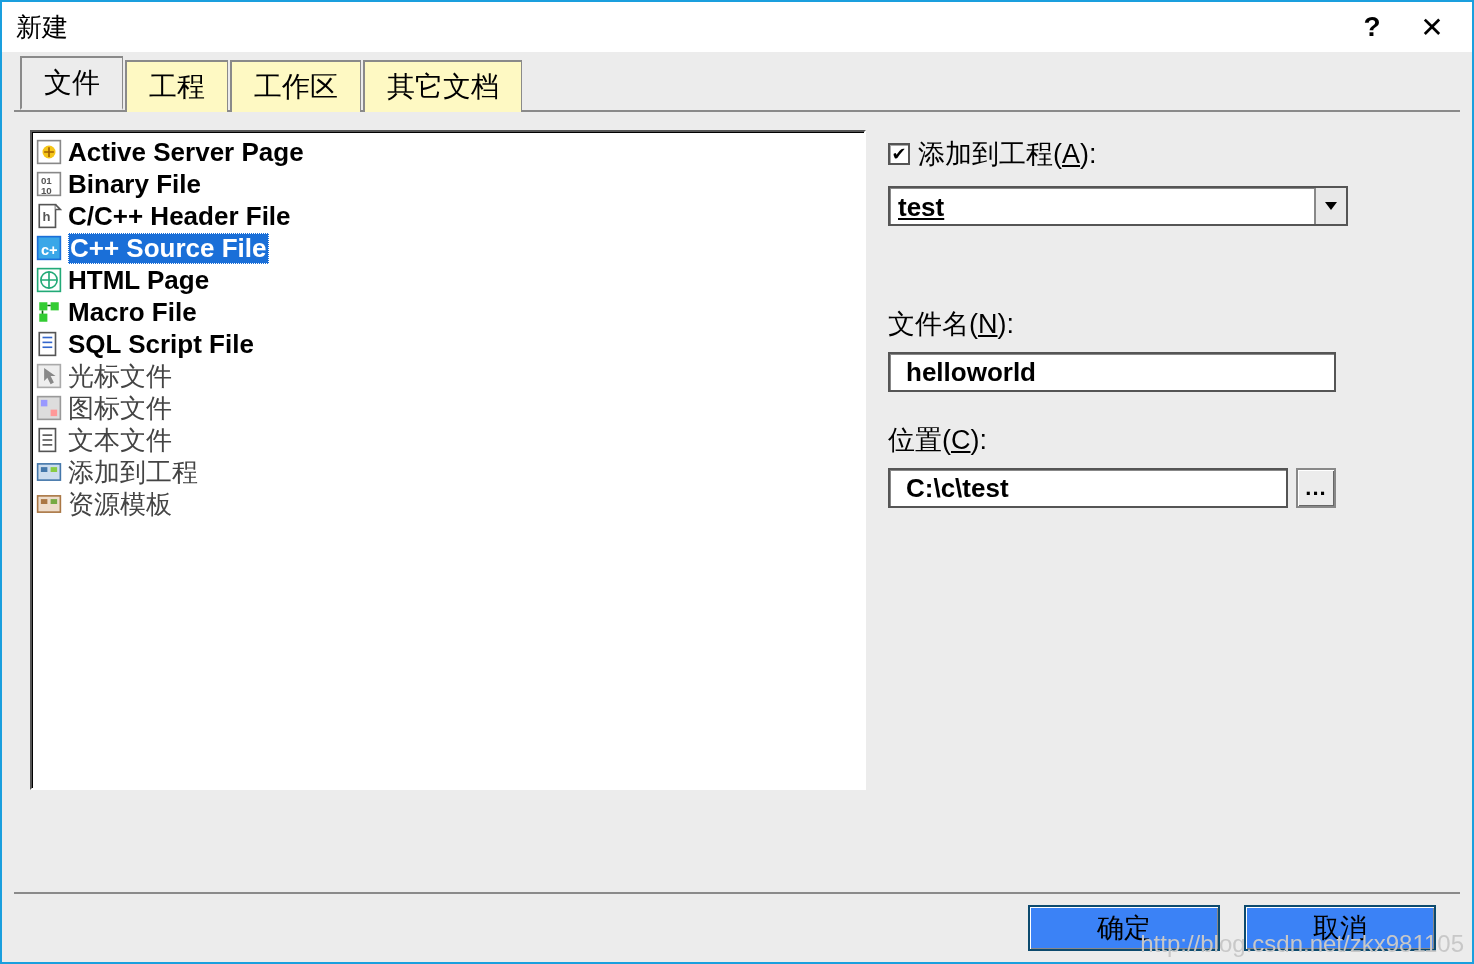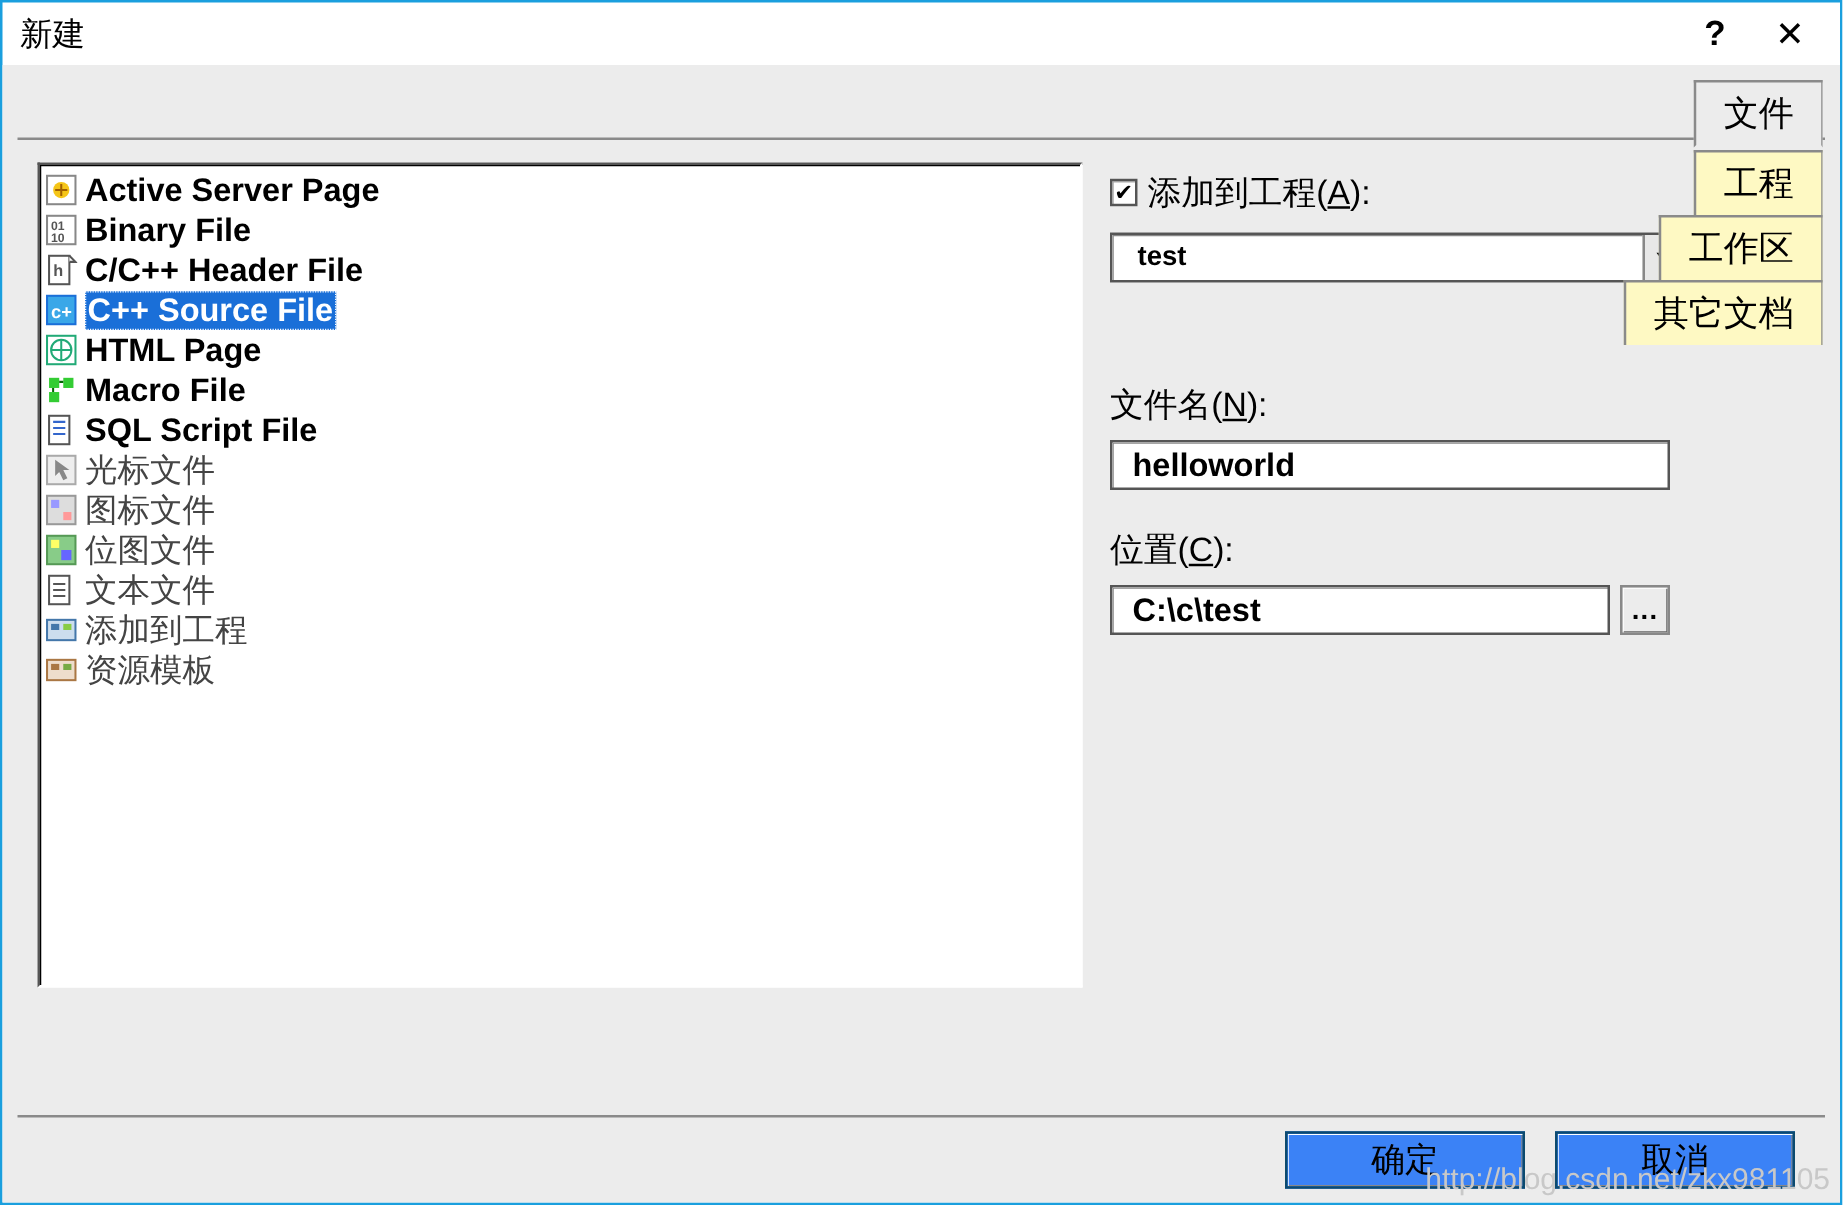--- a/index.html
+++ b/index.html
@@ -39,21 +39,20 @@
     background: #ececec;
     padding: 12px 12px 0 12px;
     display: flex;
     flex-direction: column;
   }
   .tabstrip {
     display: flex;
     align-items: flex-end;
     height: 46px;
     margin-left: 6px;
-    flex-direction: column;
   }
   .tab {
     padding: 6px 22px 6px 22px;
     font-size: 28px;
     border: 2px solid #8a8a8a;
     border-bottom: none;
     background: #fef9c3;
     margin-right: 2px;
     position: relative;
     top: 2px;
@@ -116,21 +115,21 @@
     width: 22px; height: 22px; border: 2px solid #555; background: #fff;
     display: flex; align-items: center; justify-content: center;
     font-size: 18px; line-height: 1; box-shadow: inset 1px 1px 0 #aaa;
   }
   .accel { text-decoration: underline; }
   .combo {
     display: flex; width: 460px; height: 40px;
     border: 2px solid #555; background: #fff;
     box-shadow: inset 1px 1px 0 #888;
   }
-  .combo-text { flex:1; padding: 4px 20px; font-size: 22px; font-weight: bold; }
+  .combo-text { flex:1; padding: 4px 8px; font-size: 26px; font-weight: bold; text-decoration: underline; }
   .combo-btn {
     width: 32px; background: #e8e8e8; border-left: 2px solid #888;
     display:flex; align-items:center; justify-content:center;
   }
   .text-input {
     width: 448px; height: 40px; border: 2px solid #555; background: #fff;
     box-shadow: inset 1px 1px 0 #888; padding: 4px 16px;
     font-size: 26px; font-weight: bold; font-family: inherit;
   }
   .loc-row { display: flex; gap: 8px; align-items: center; }
@@ -253,28 +252,20 @@
               </svg></span>
             <span class="label-span">光标文件</span>
           </div>
           <div class="file-item dim">
             <span class="icon"><svg width="26" height="26" viewBox="0 0 16 16">
                 <rect x="1" y="1" width="14" height="14" fill="#ddd" stroke="#999"></rect>
                 <rect x="3" y="3" width="4" height="4" fill="#99f"></rect>
                 <rect x="9" y="9" width="4" height="4" fill="#f99"></rect>
               </svg></span>
             <span class="label-span">图标文件</span>
-          </div>
-          <div class="file-item dim">
-            <span class="icon"><svg width="26" height="26" viewBox="0 0 16 16">
-                <rect x="1" y="1" width="14" height="14" fill="#8c8" stroke="#595"></rect>
-                <rect x="3" y="3" width="4" height="4" fill="#ff6"></rect>
-                <rect x="8" y="8" width="5" height="5" fill="#66f"></rect>
-              </svg></span>
-            <span class="label-span">位图文件</span>
           </div>
           <div class="file-item dim">
             <span class="icon"><svg width="26" height="26" viewBox="0 0 16 16">
                 <rect x="2" y="1" width="10" height="14" fill="#fff" stroke="#555"></rect>
                 <line x1="4" y1="5" x2="10" y2="5" stroke="#555"></line>
                 <line x1="4" y1="8" x2="10" y2="8" stroke="#555"></line>
                 <line x1="4" y1="11" x2="10" y2="11" stroke="#555"></line>
               </svg></span>
             <span class="label-span">文本文件</span>
           </div>

